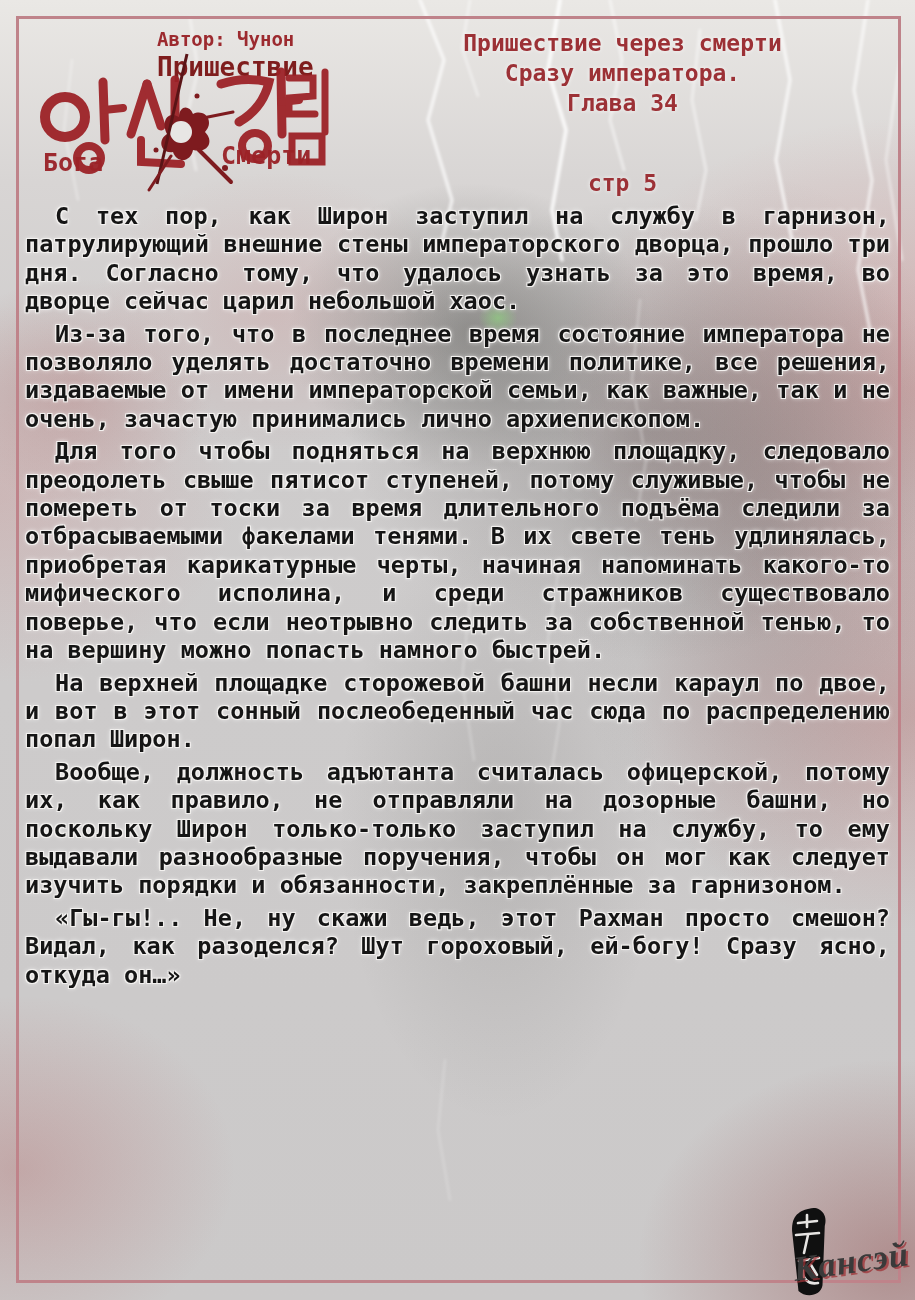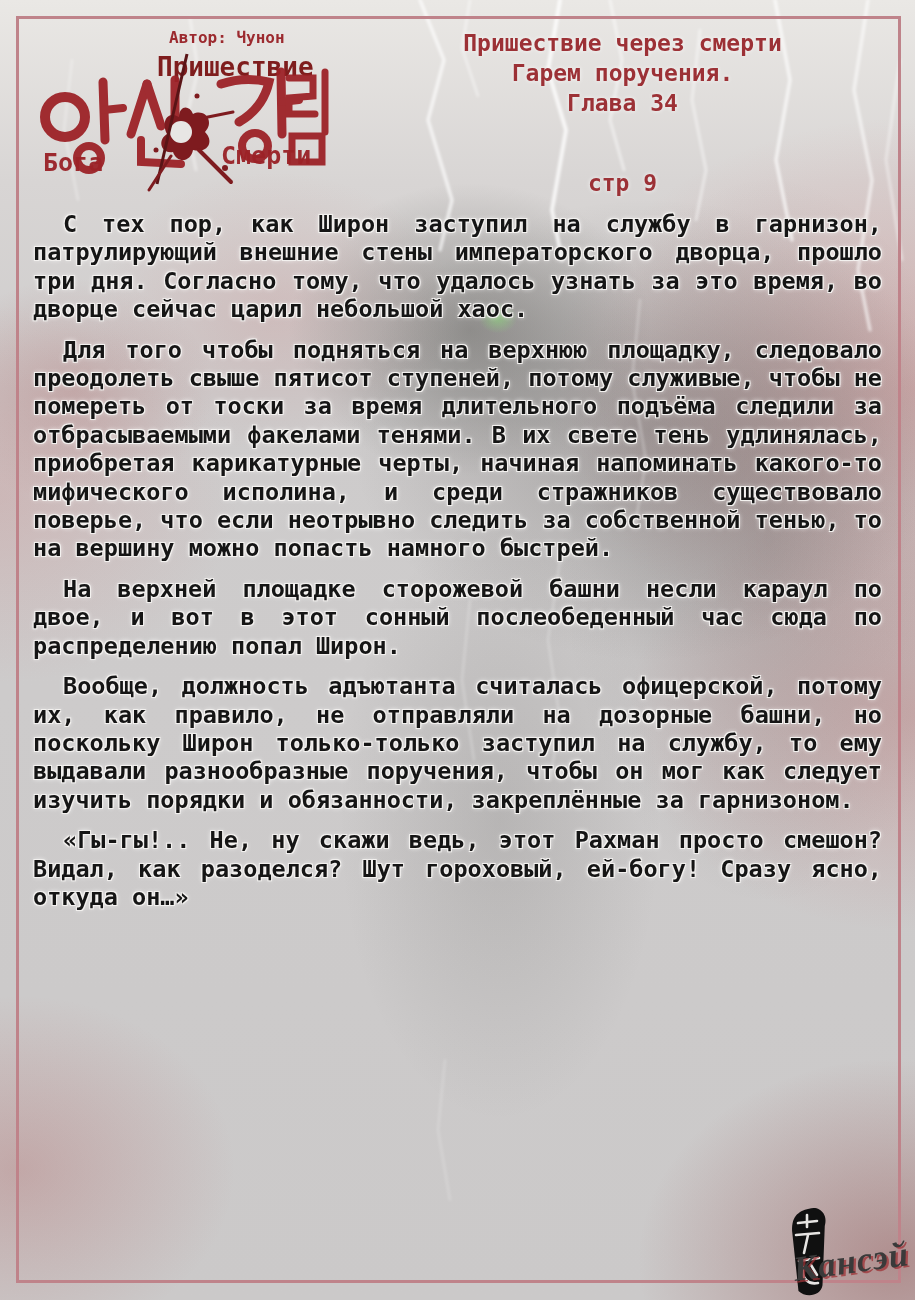--- a/index.html
+++ b/index.html
@@ -24,21 +24,21 @@
   }
   .frame{
     position:absolute;left:16px;top:16px;right:14px;bottom:17px;
     border:3px solid #bf838a;pointer-events:none;z-index:3;
   }
   .lightning{position:absolute;left:0;top:0;z-index:1;pointer-events:none;}
 
   
   .header{position:absolute;left:21px;top:22px;right:21px;height:175px;z-index:4;}
   .logo-block{position:absolute;left:8px;top:0;width:305px;height:170px;}
-  .logo-author{position:absolute;left:140px;top:6px;font-size:16px;font-weight:bold;
+  .logo-author{position:absolute;left:128px;top:6px;font-size:19px;font-weight:bold;
     color:#9c2a2f;white-space:nowrap;}
   .logo-ru-top{position:absolute;left:128px;top:30px;font-size:26px;font-weight:bold;
     color:#7f1d1d;white-space:nowrap;}
   .logo-boga{position:absolute;left:14px;top:126px;font-size:25px;font-weight:bold;color:#9c2a2f;}
   .logo-smerti{position:absolute;left:192px;top:119px;font-size:25px;font-weight:bold;color:#9c2a2f;}
   .logo-hangul{position:absolute;left:0;top:0;}
   .visually-hidden{position:absolute;width:1px;height:1px;opacity:0;overflow:hidden;}
 
   .title-block{
     position:absolute;left:330px;right:0;top:6px;text-align:center;
@@ -51,21 +51,21 @@
     text-shadow:0 0 4px rgba(255,255,255,.8);
   }
 
   
   .body-text{
     position:absolute;left:21px;right:21px;top:198px;z-index:2;
     font-size:23.5px;font-weight:bold;line-height:28.4px;color:#151515;
     text-align:justify;
   }
   .body-text p{
-    margin:12px;text-indent:30px;
+    margin:4px;text-indent:30px;
     text-shadow:-1px -1px 0 #f3f1ef,1px -1px 0 #f3f1ef,-1px 1px 0 #f3f1ef,
                  1px 1px 0 #f3f1ef,0 0 5px #ffffff;
   }
 
   
   .watermark{position:absolute;right:2px;bottom:0;width:160px;height:95px;z-index:5;}
   .wm-name{
     position:absolute;right:4px;bottom:18px;
     font-family:"Liberation Serif",serif;font-style:italic;font-weight:bold;
     font-size:35px;color:#3a3a3a;transform:rotate(-8deg);
@@ -144,29 +144,30 @@
         <path d="M174,96 L204,90" stroke="#7e1b1f" stroke-width="3" stroke-linecap="round"></path>
         <circle cx="196" cy="146" r="3" fill="#7e1b1f"></circle>
         <circle cx="127" cy="128" r="2.5" fill="#7e1b1f"></circle>
         <circle cx="168" cy="74" r="2.5" fill="#7e1b1f"></circle>
       </g>
     </svg>
   </div>
 
   <div class="title-block">
     <div>Пришествие через смерти</div>
-    <div>Гарем поручения.</div>
+    <div>Сразу императора.</div>
     <div>Глава 34</div>
   </div>
 
-  <div class="page-label">стр 9</div>
+  <div class="page-label">стр 5</div>
 </div>
 
 <div class="body-text">
   <p>С тех пор, как Широн заступил на службу в гарнизон, патрулирующий внешние стены императорского дворца, прошло три дня. Согласно тому, что удалось узнать за это время, во дворце сейчас царил небольшой хаос.</p>
+  <p>Из-за того, что в последнее время состояние императора не позволяло уделять достаточно времени политике, все решения, издаваемые от имени императорской семьи, как важные, так и не очень, зачастую принимались лично архиепископом.</p>
   <p>Для того чтобы подняться на верхнюю площадку, следовало преодолеть свыше пятисот ступеней, потому служивые, чтобы не помереть от тоски за время длительного подъёма следили за отбрасываемыми факелами тенями. В их свете тень удлинялась, приобретая карикатурные черты, начиная напоминать какого-то мифического исполина, и среди стражников существовало поверье, что если неотрывно следить за собственной тенью, то на вершину можно попасть намного быстрей.</p>
   <p>На верхней площадке сторожевой башни несли караул по двое, и вот в этот сонный послеобеденный час сюда по распределению попал Широн.</p>
   <p>Вообще, должность адъютанта считалась офицерской, потому их, как правило, не отправляли на дозорные башни, но поскольку Широн только-только заступил на службу, то ему выдавали разнообразные поручения, чтобы он мог как следует изучить порядки и обязанности, закреплённые за гарнизоном.</p>
   <p>«Гы-гы!.. Не, ну скажи ведь, этот Рахман просто смешон? Видал, как разоделся? Шут гороховый, ей-богу! Сразу ясно, откуда он…»</p>
 </div>
 
 <div class="watermark">
   <svg class="wm-brush" width="55" height="95" viewBox="0 0 55 95">
     <path d="M22,4 C32,-1 42,7 40,19 L46,78 C46,89 31,93 23,87 L9,31 C5,15 11,8 22,4 Z" fill="#101010" transform="rotate(8 27 47)"></path>
     <g stroke="#e6e4e2" stroke-width="2.6" fill="none" stroke-linecap="round">

